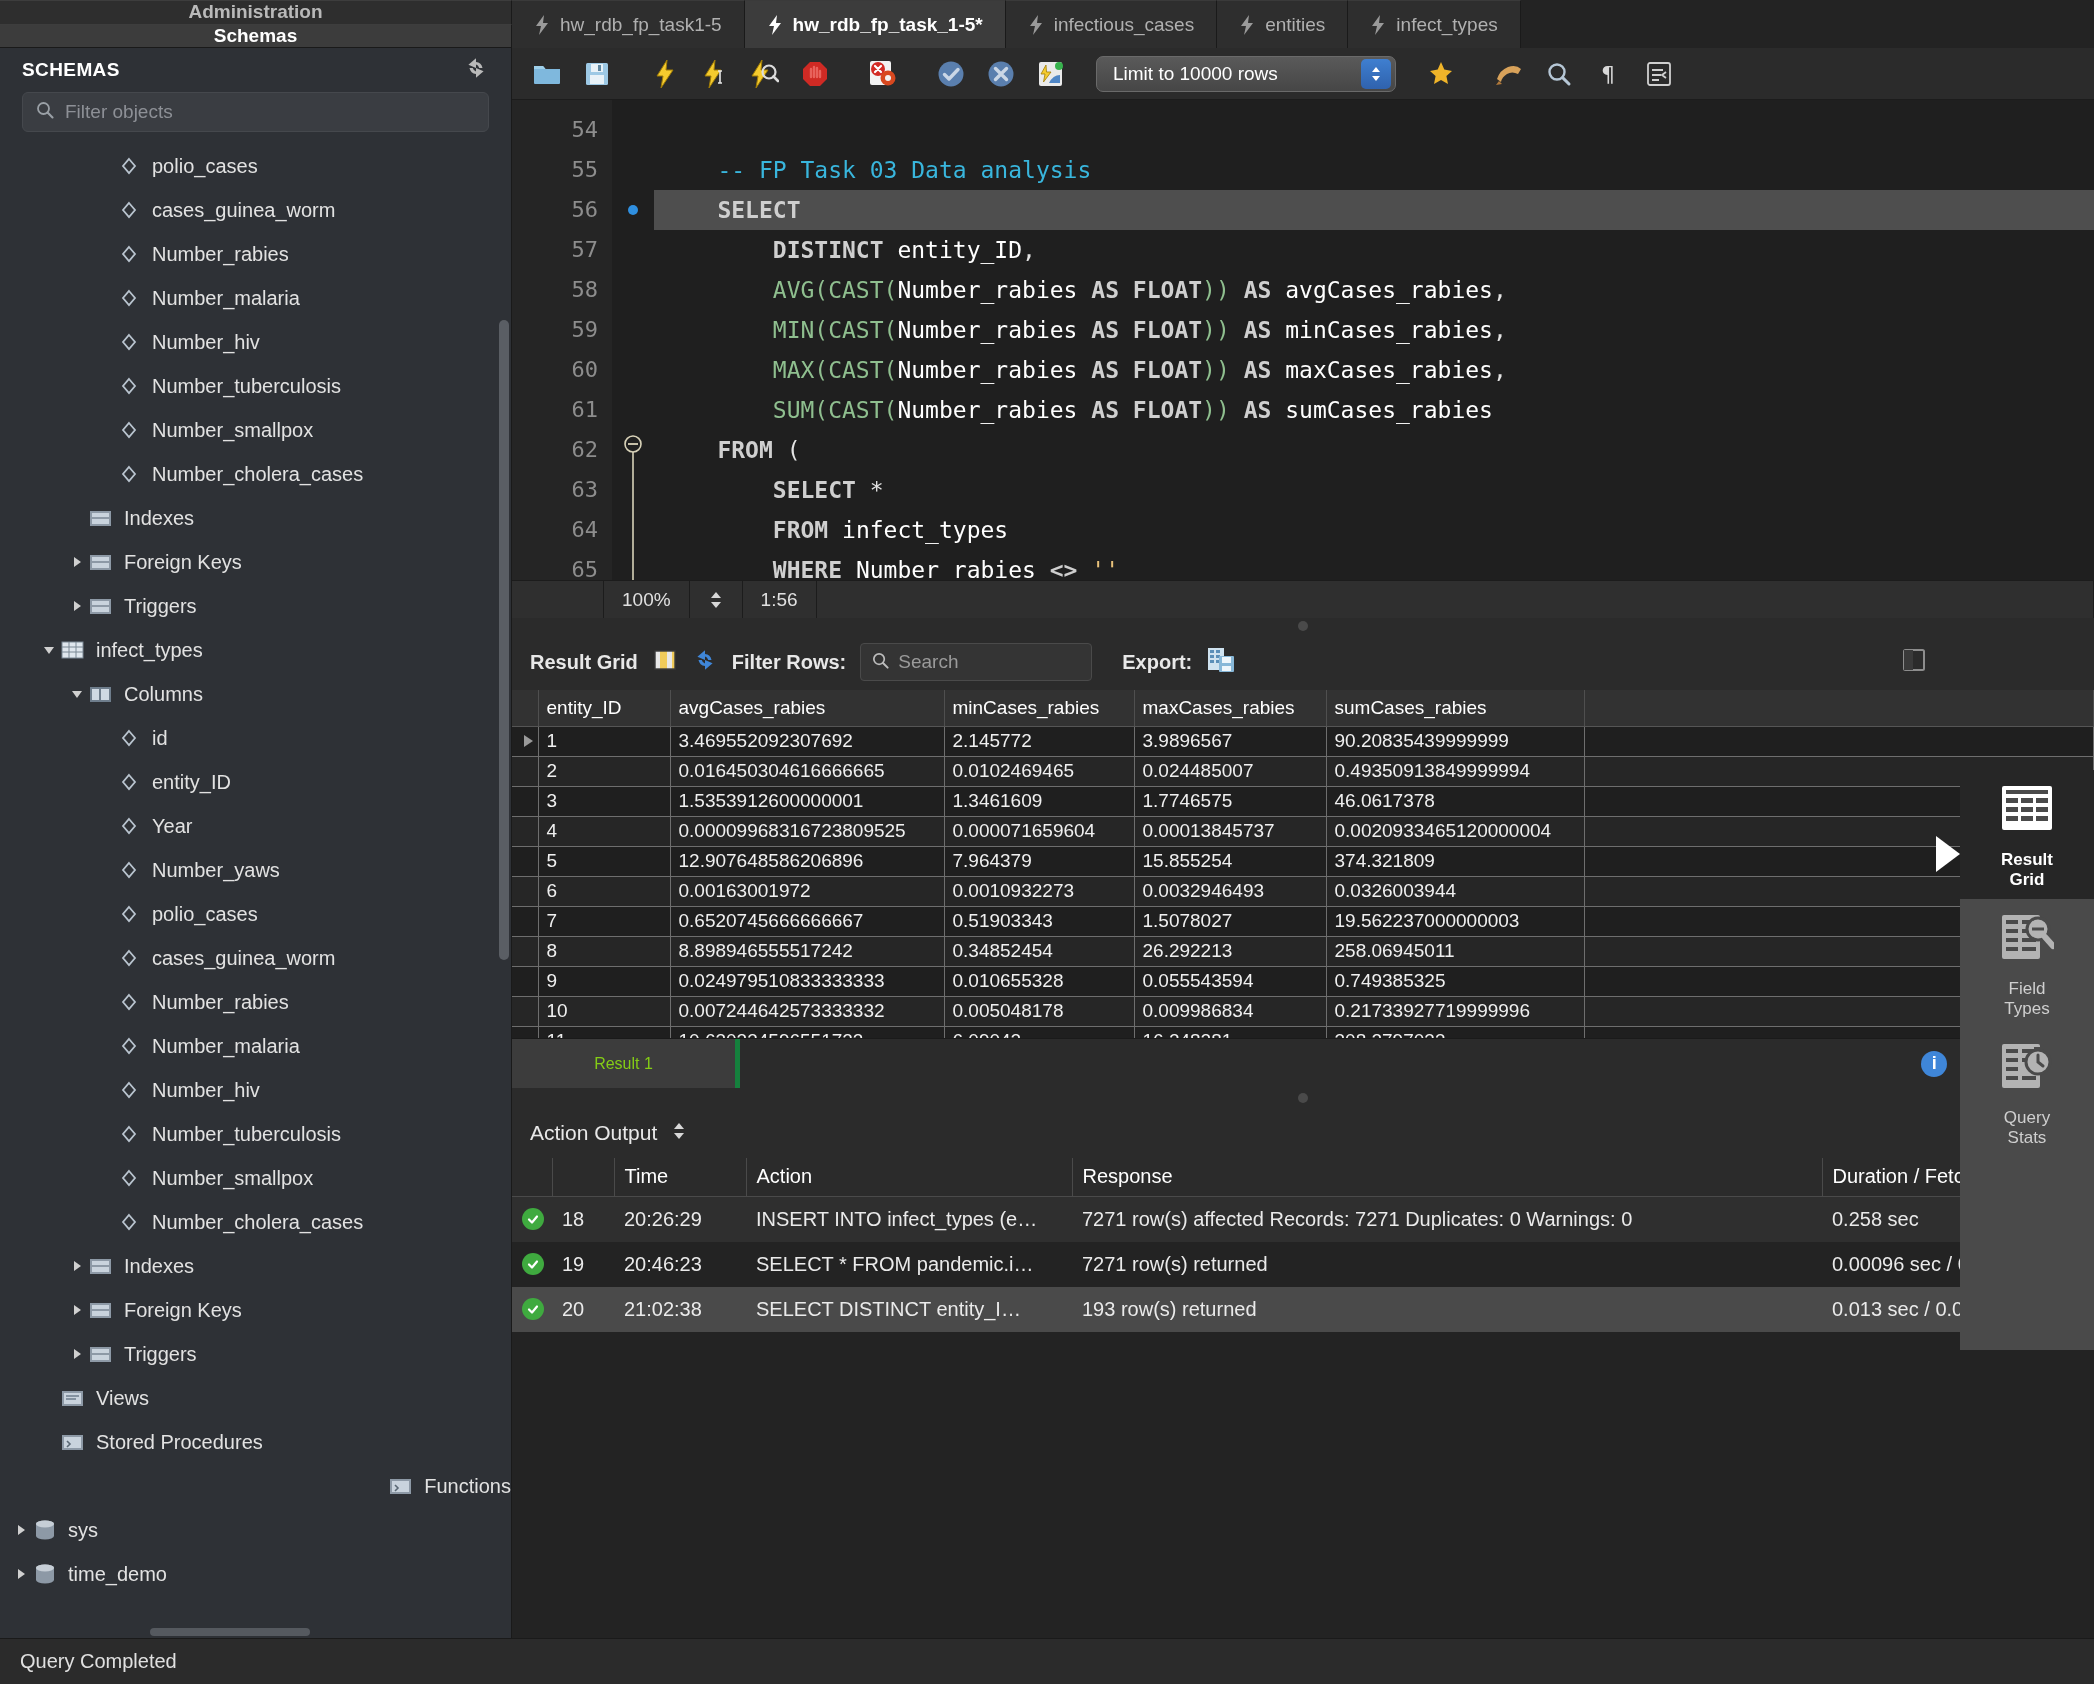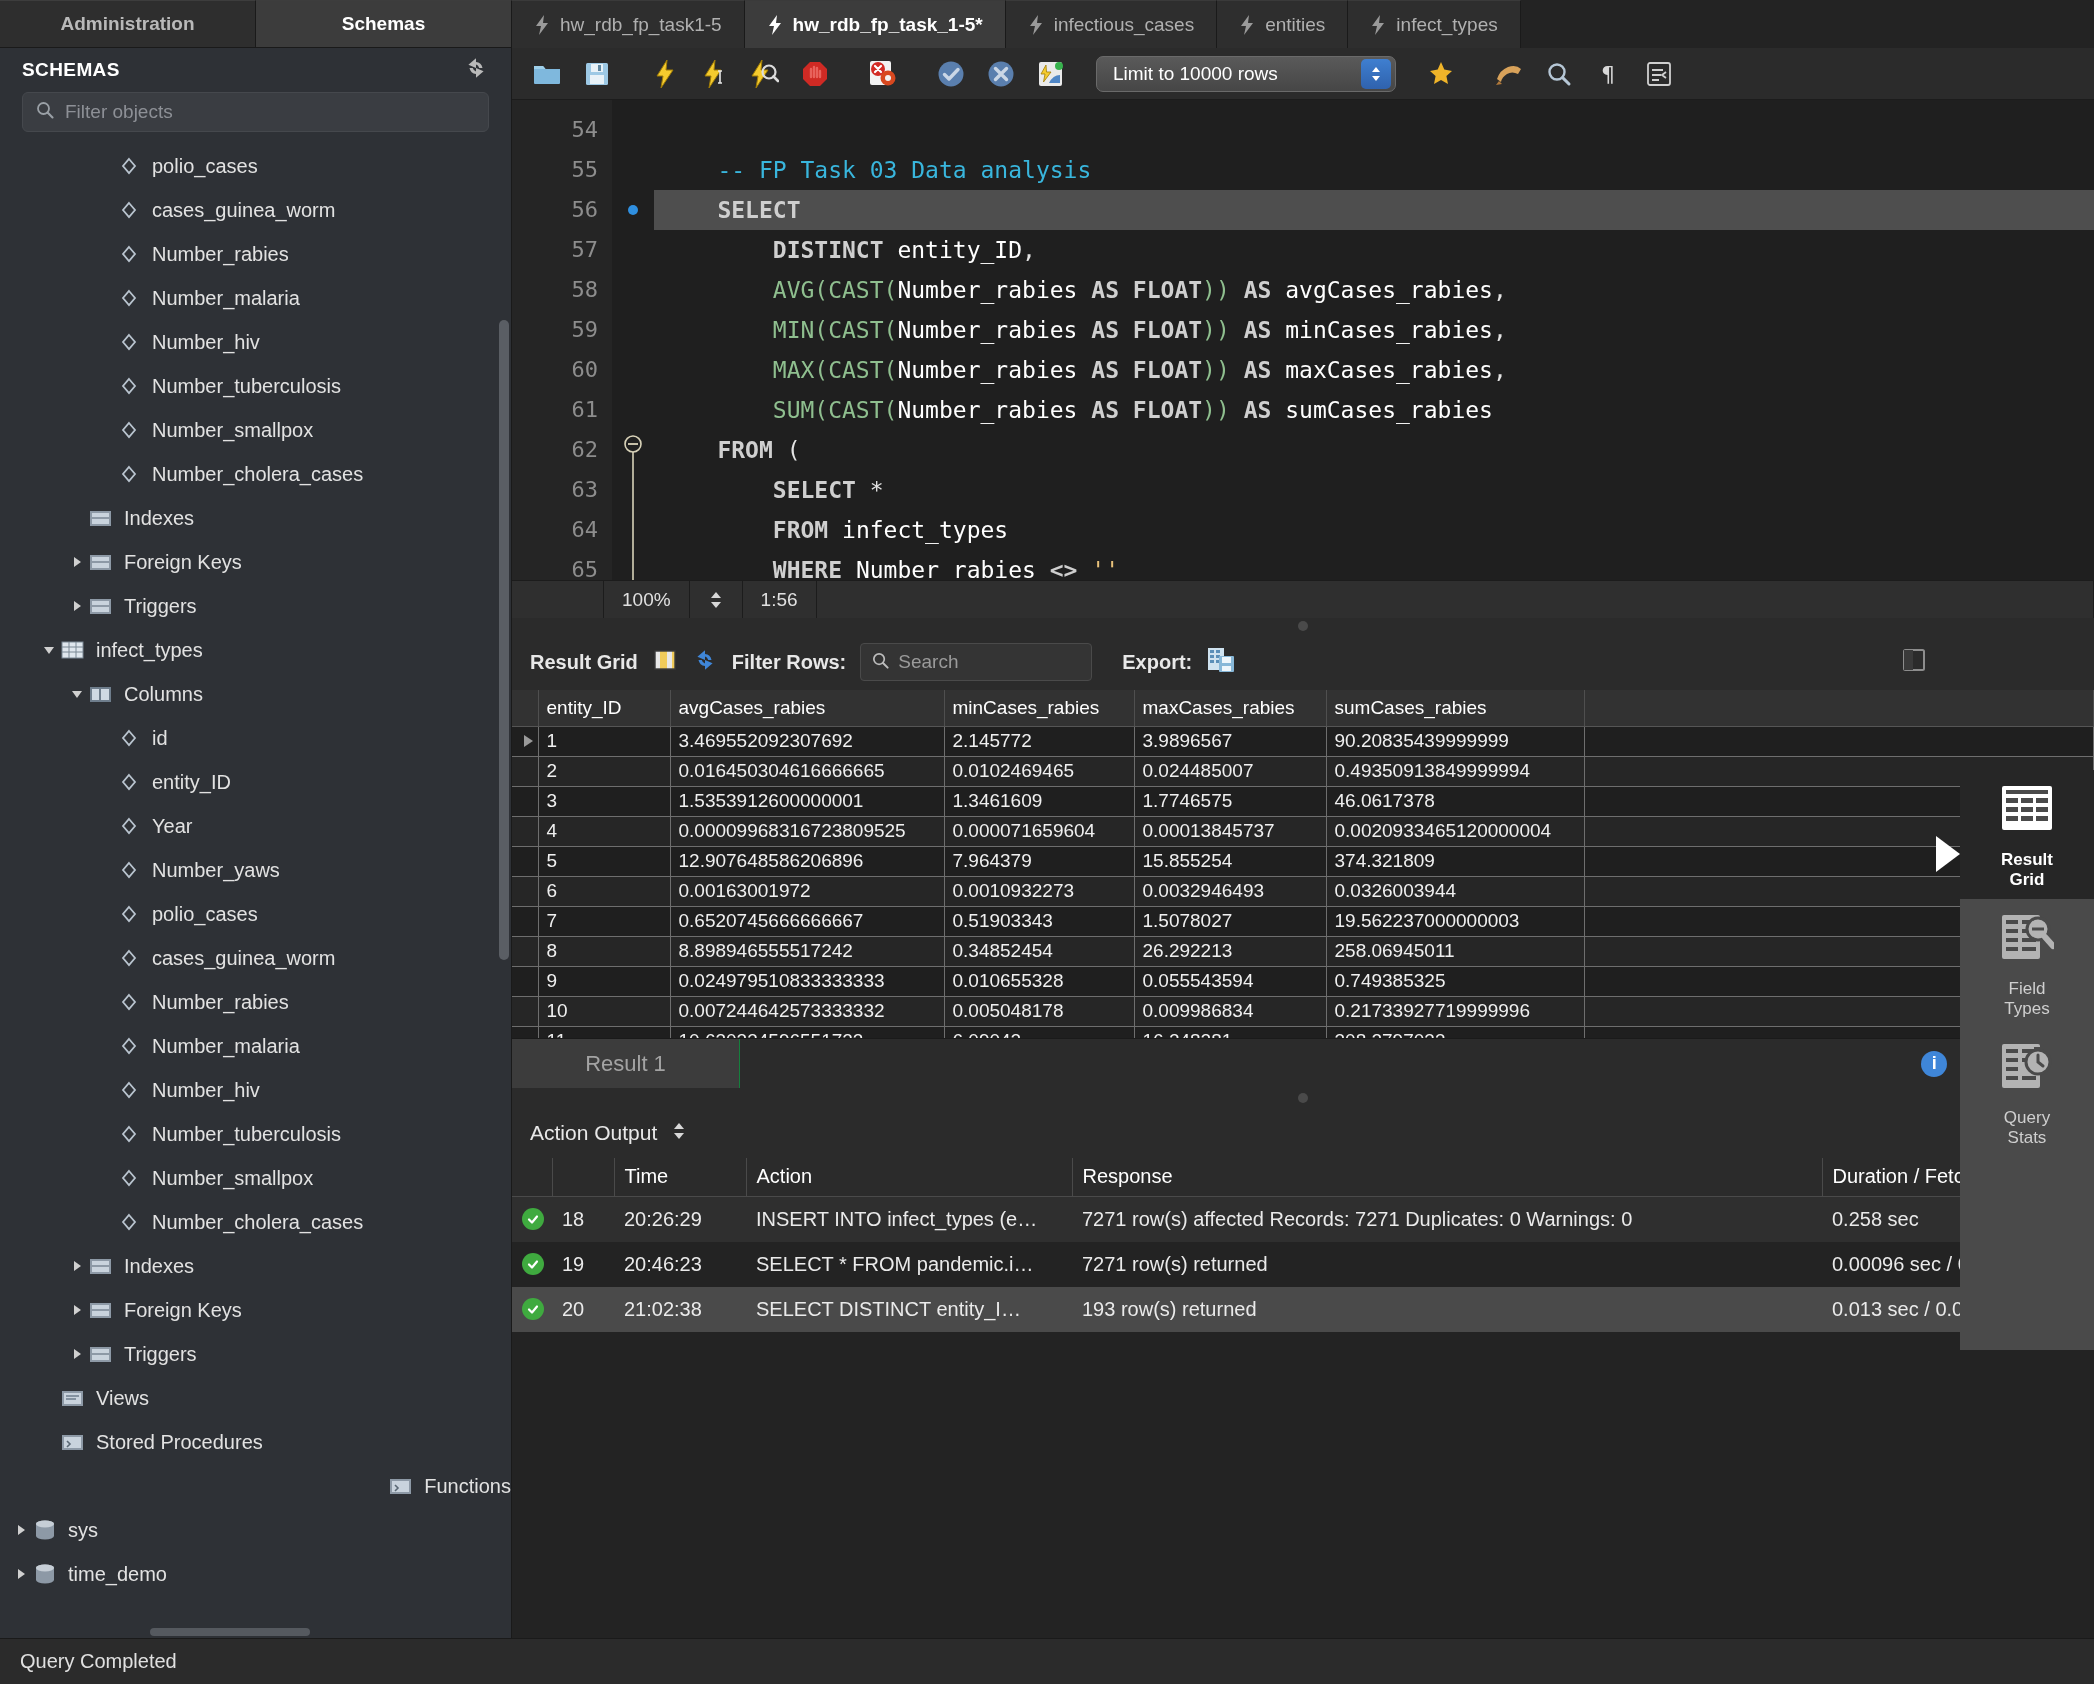--- a/index.html
+++ b/index.html
@@ -8,21 +8,21 @@
     background: #2b2b2b;
     font-family: "Liberation Sans", sans-serif;
     color: #d8d8d8;
     overflow: hidden;
     -webkit-font-smoothing: antialiased;
   }
   .app { width: 2094px; height: 1684px; display: flex; flex-direction: column; position: relative; }
 
   
   .toprow { display: flex; height: 48px; background: #2b2b2b; flex: none; }
-  .side-tabs { width: 512px; display: flex; background: #1f1f1f; border-bottom: 1px solid #1a1a1a; }
+  .side-tabs { width: 512px; display: flex; background: #1f1f1f; border-bottom: 1px solid #1a1a1a; flex-direction: column; }
   .side-tab {
     flex: 1; display: flex; align-items: center; justify-content: center;
     font-size: 19px; font-weight: bold; color: #b9b9b9;
     background: #2e2e2e; border-right: 1px solid #1a1a1a; border-top: 1px solid #3d3d3d;
     cursor: default;
   }
   .side-tab.active { background: #3c3c3c; color: #ffffff; }
 
   .editor-tabs { flex: 1; display: flex; align-items: stretch; background: #232323; }
   .etab {
@@ -133,21 +133,21 @@
   table.grid tr:nth-child(odd) td { background: #1f1f1f; }
   table.grid tr:nth-child(even) td { background: #262626; }
   .rowmark { width: 26px; }
   .caret { width: 0; height: 0; border-left: 9px solid #9a9a9a;
            border-top: 6px solid transparent; border-bottom: 6px solid transparent; margin-left: 4px; }
 
   
   .rtabs { height: 50px; background: #2b2b2b; display: flex; align-items: stretch; flex: none;
            border-top: 1px solid #1a1a1a; }
   .rtab { width: 228px; display: flex; align-items: center; justify-content: center;
-          background: #3c3c3c; color: #a3a3a3; font-size: 22px; border-right: 1px solid #15803d; }
+          background: #3c3c3c; color: #84cc16; font-size: 16px; border-right: 5px solid #15803d; }
   .rtabs .fill { flex: 1; }
   .readonly { display: flex; align-items: center; gap: 12px; padding: 0 26px; font-size: 22px;
               font-weight: bold; color: #e8e8e8; }
   .infobadge { width: 26px; height: 26px; border-radius: 50%; background: #3f86d8;
                color: #fff; font-size: 18px; font-weight: bold; display: flex;
                align-items: center; justify-content: center; }
 
   
   .aosplit { height: 20px; background: #2b2b2b; display: flex; align-items: center;
              justify-content: center; flex: none; }

